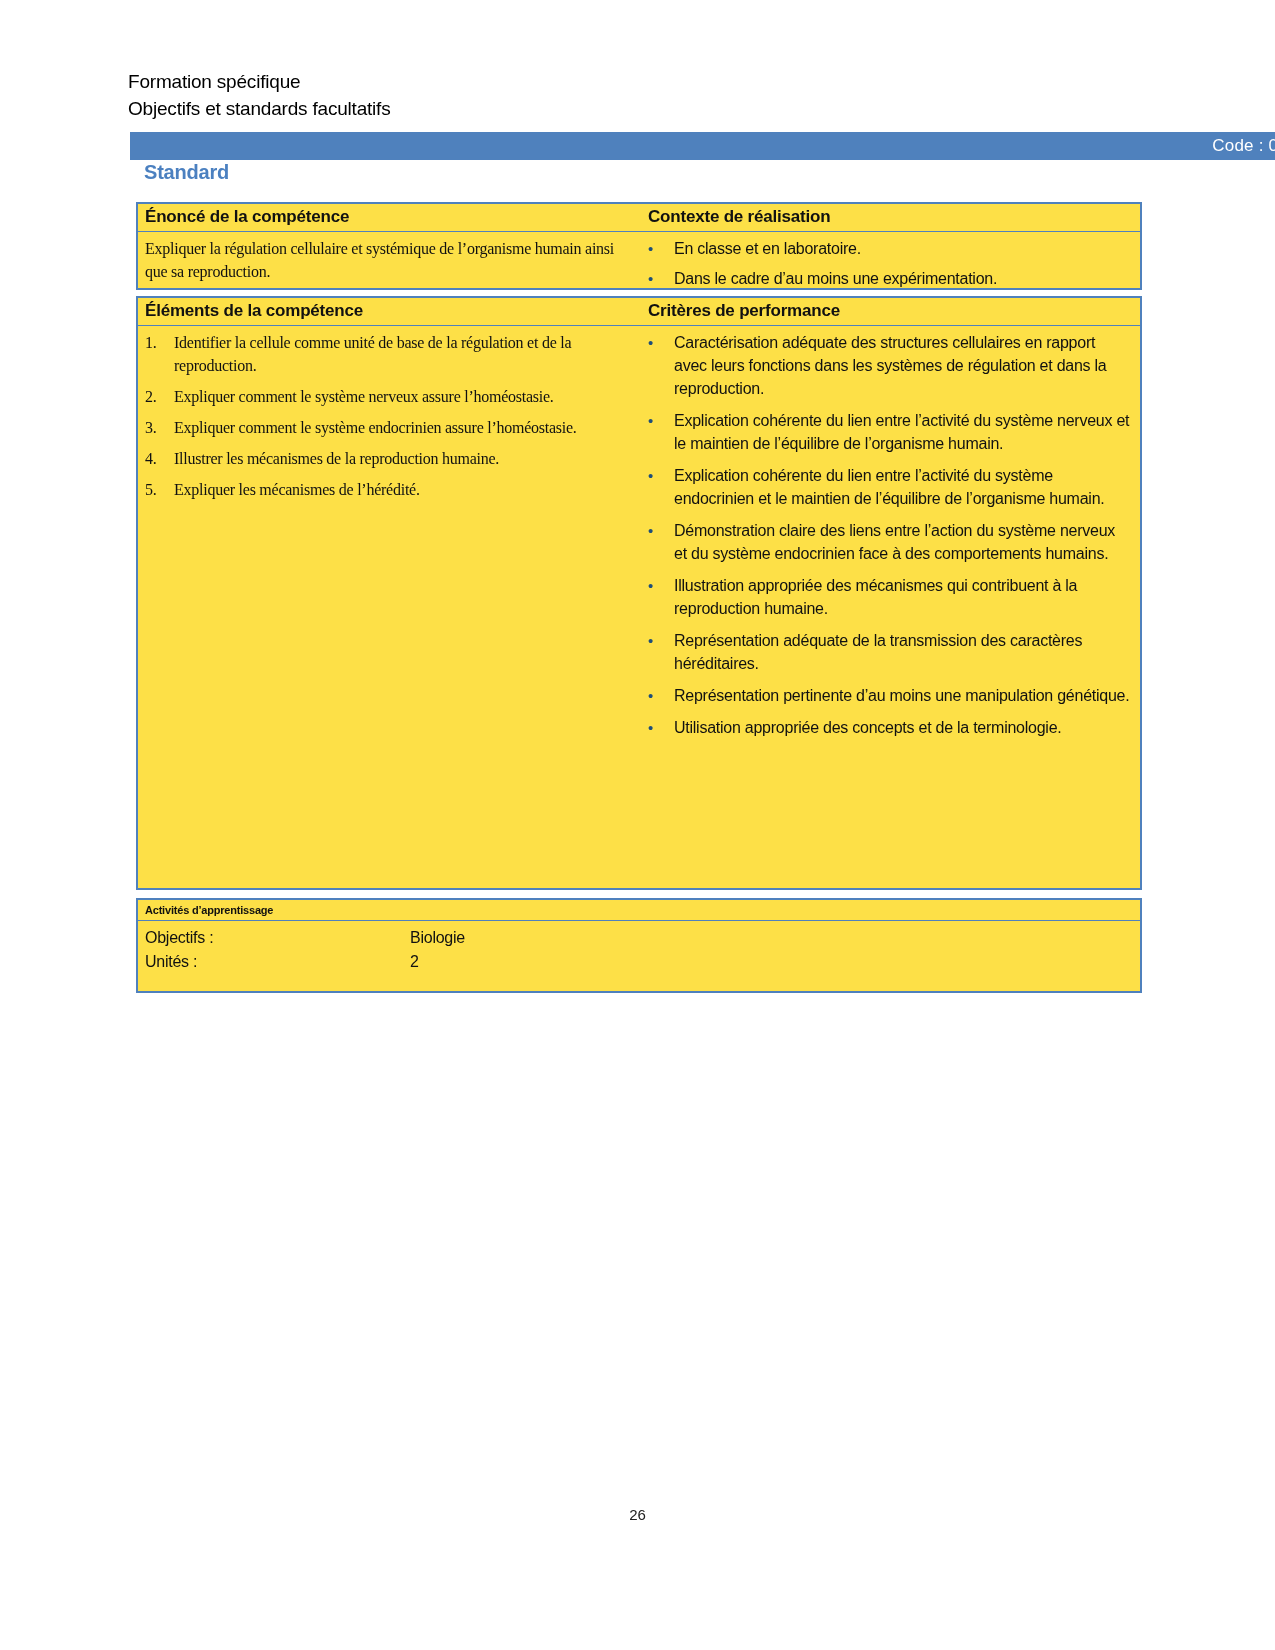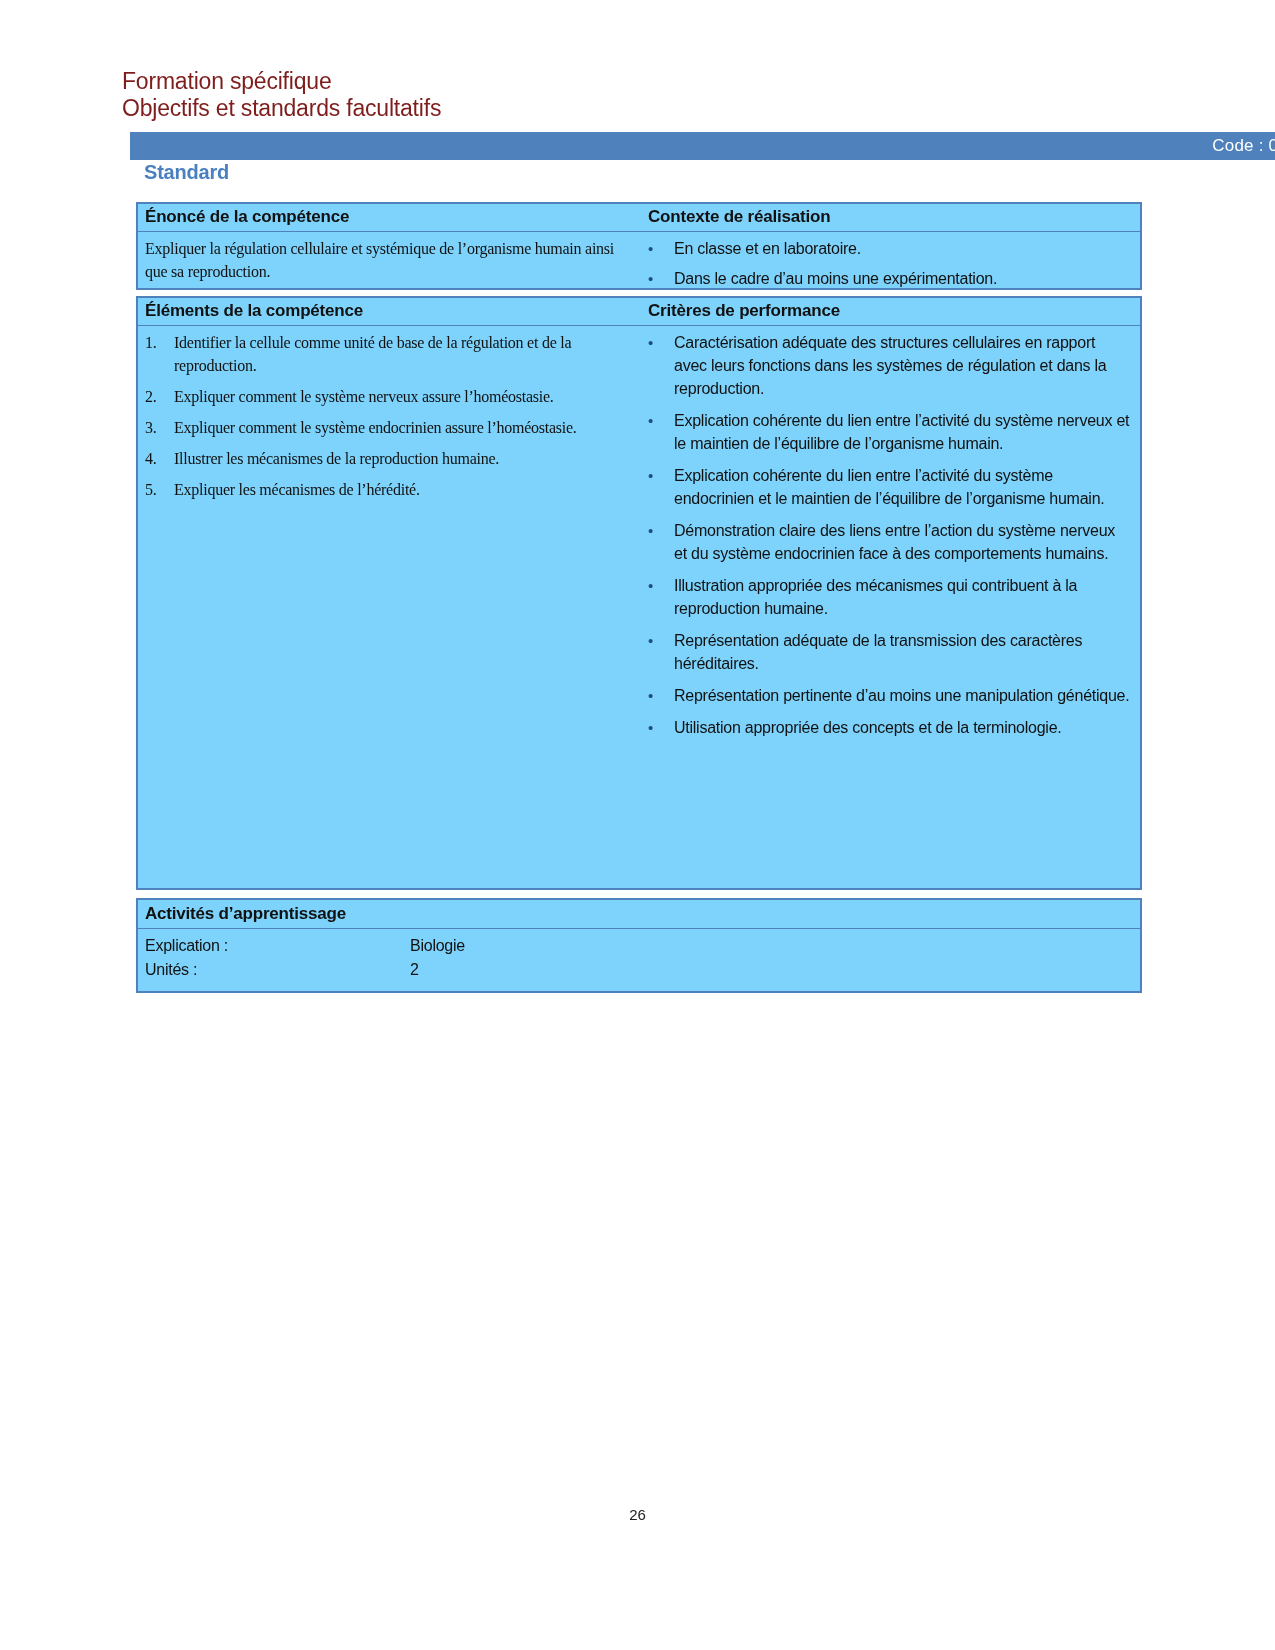--- a/index.html
+++ b/index.html
@@ -6,22 +6,22 @@
   html,body { background:#ffffff; }
   .page {
     position:relative;
     width:1275px; height:1650px;
     background:#ffffff;
     font-family:"Liberation Sans", sans-serif;
     color:#111111;
     overflow:hidden;
   }
   .doc-header {
-    position:absolute; left:122px; top:68px;
-    color:#7f1d1d; font-size:23px; line-height:27px;
+    position:absolute; left:128px; top:68px;
+    color:#000000; font-size:19px; line-height:27px;
     letter-spacing:-0.2px;
   }
   .code-bar {
     position:absolute; left:130px; top:132px;
     width:1189px; height:28px;
     background:#4f81bd; color:#ffffff;
     font-size:17px; line-height:28px;
     text-align:right; padding-right:10px;
     letter-spacing:0.2px;
   }
@@ -29,36 +29,36 @@
     position:absolute; left:136px; top:161px;
     width:1006px; display:grid; grid-template-columns:1fr 1fr;
     color:#4b80c0; font-weight:bold; font-size:20px;
     letter-spacing:-0.2px;
   }
   .col-titles .lt { padding-left:10px; }
   .col-titles .rt { padding-left:8px; }
 
   .tbl {
     position:absolute; left:136px; width:1006px;
-    border:2.5px solid #4f81bd; background:#7dd3fc;
+    border:2.5px solid #4f81bd; background:#fde047;
     overflow:hidden;
   }
   .tbl-1 { top:202px; height:88px; }
   .tbl-2 { top:296px; height:594px; }
   .tbl-3 { top:898px; height:95px; }
 
   .hdr-row {
     display:grid; grid-template-columns:1fr 1fr;
     border-bottom:1.5px solid #4f81bd;
     font-weight:bold; font-size:17px; letter-spacing:-0.2px;
     padding:3px 0 4px 0;
   }
   .hdr-row .hl { padding-left:7px; }
   .hdr-row .hr { padding-left:9px; }
-  .hdr-single { font-weight:bold; font-size:17px; letter-spacing:-0.2px;
+  .hdr-single { font-weight:bold; font-size:11px; letter-spacing:-0.2px;
     border-bottom:1.5px solid #4f81bd; padding:4px 0 4px 7px; }
 
   .body-row { display:grid; grid-template-columns:1fr 1fr; }
   .cell { font-size:16px; line-height:23px; letter-spacing:-0.25px; }
   .cell-left  { padding:5px 14px 0 7px;font-family:Liberation Serif, serif; }
   .cell-right { padding:5px 10px 0 9px; }
 
   .bullet-item { display:flex; margin-bottom:7px; }
   .tbl-2 .bullet-item { margin-bottom:9px; }
   .bullet-mark {
@@ -181,21 +181,21 @@
           <span class="bullet-text">Utilisation appropriée des concepts et de la terminologie.</span>
         </div>
       </div>
     </div>
   </div>
 
   <div class="tbl tbl-3">
     <div class="hdr-single">Activités d’apprentissage</div>
     <div class="body-pad">
       <div class="act-row">
-        <span class="act-label">Explication :</span>
+        <span class="act-label">Objectifs :</span>
         <span class="act-value">Biologie</span>
       </div>
       <div class="act-row">
         <span class="act-label">Unités :</span>
         <span class="act-value">2</span>
       </div>
     </div>
   </div>
 
   <div class="page-num">26</div>

